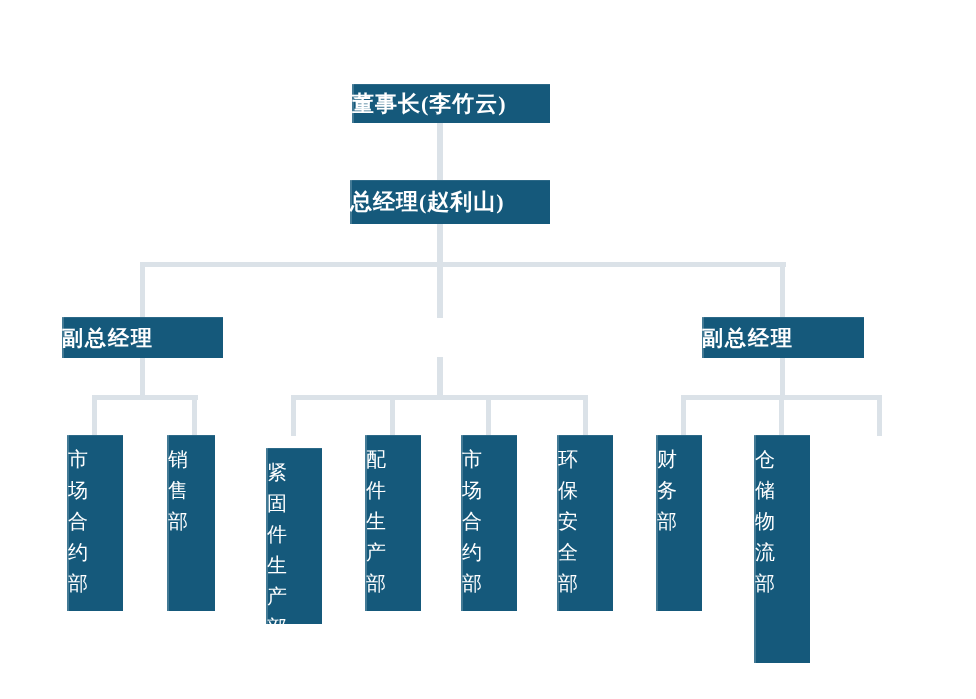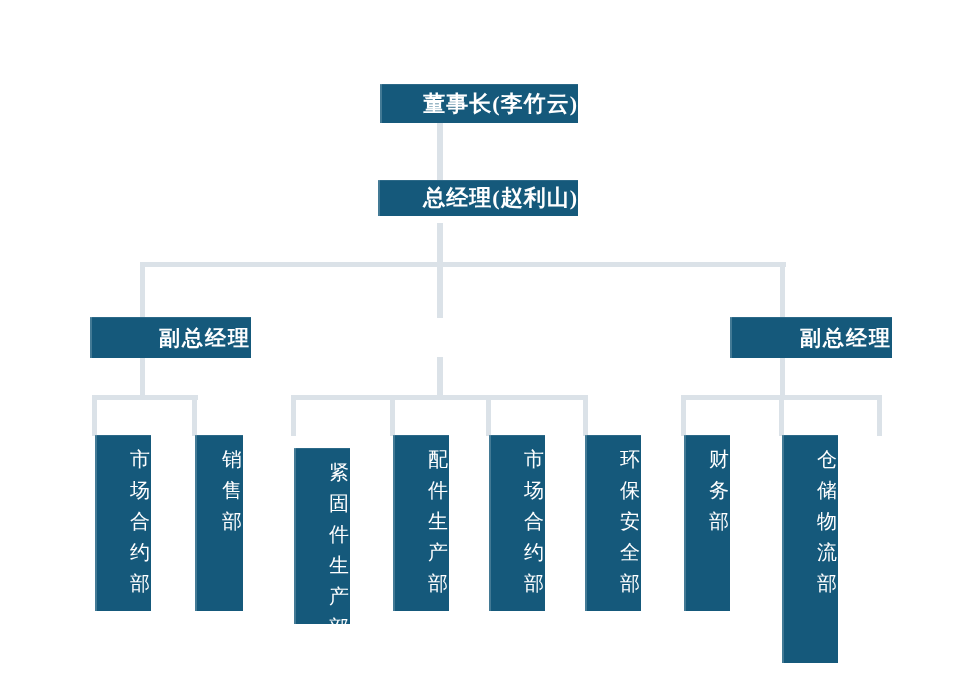--- a/index.html
+++ b/index.html
@@ -18,23 +18,22 @@
   .line {
     position: absolute;
     background: var(--connector, #dbe2e8);
   }
   .node {
     position: absolute;
     background: var(--node-fill, #15597b);
     color: var(--node-text, #ffffff);
     display: flex;
     align-items: center;
-    justify-content: flex-end;
+    justify-content: flex-start;
     box-shadow: inset 2px 0 0 rgba(255,255,255,0.20), inset 0 1px 0 rgba(255,255,255,0.10);
-    margin-left: 28px;
   }
   .hnode {
     font-family: "Liberation Serif", serif;
     font-weight: bold;
     white-space: nowrap;
   }
   .lvl1, .lvl2 { font-size: 22px; letter-spacing: 1px; }
   .lvl3 { font-size: 21px; letter-spacing: 2px; }
   .dept { align-items: flex-start; }
   .vtext {
@@ -75,21 +74,21 @@
   <div class="line" style="left:486px;top:398px;width:5px;height:38px"></div>
   <div class="line" style="left:583px;top:398px;width:5px;height:38px"></div>
   <div class="line" style="left:681px;top:398px;width:5px;height:38px"></div>
   <div class="line" style="left:779px;top:398px;width:5px;height:38px"></div>
   <div class="line" style="left:877px;top:398px;width:5px;height:38px"></div>
 
   <div class="node hnode lvl1" style="left:352px;top:84px;width:198px;height:39px">
     <span>董事长(李竹云)</span>
   </div>
 
-  <div class="node hnode lvl2" style="left:350px;top:180px;width:200px;height:36px">
+  <div class="node hnode lvl2" style="left:350px;top:180px;width:200px;height:44px">
     <span>总经理(赵利山)</span>
   </div>
 
   <div class="node hnode lvl3" style="left:62px;top:317px;width:161px;height:41px">
     <span>副总经理</span>
   </div>
   <div class="node hnode lvl3" style="left:702px;top:317px;width:162px;height:41px">
     <span>副总经理</span>
   </div>
 

